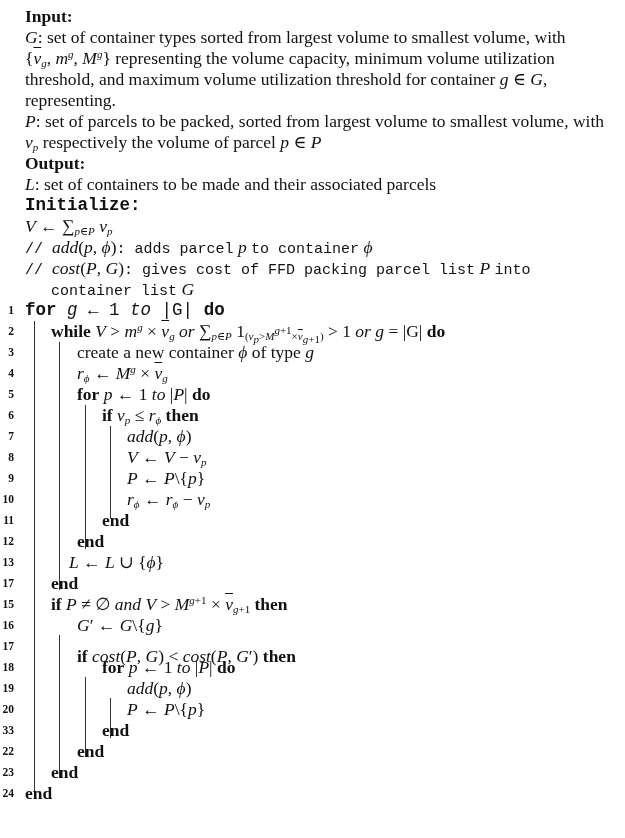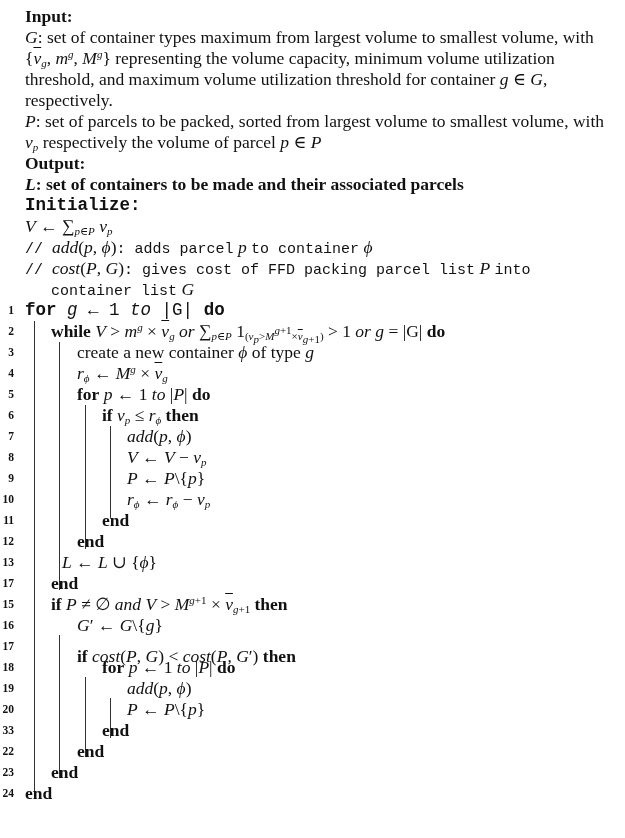--- a/index.html
+++ b/index.html
@@ -17,42 +17,42 @@
   .vr { position:absolute; width:1.3px; background:#333; }
   .bar { text-decoration:overline; }
 </style>
 </head>
 <body>
 
 <div class="ln" style="top:6px;">
     <span class="txt" style="left:25px;"><b>Input:</b></span>
   </div>
 <div class="ln" style="top:27px;">
-    <span class="txt" style="left:25px;"><i>G</i><span>: set of container types maximum from largest volume to smallest volume, with</span></span>
+    <span class="txt" style="left:25px;"><i>G</i><span>: set of container types sorted from largest volume to smallest volume, with</span></span>
   </div>
 <div class="ln" style="top:48px;">
     <span class="txt" style="left:25px;">{<i class="bar">v</i><sub><i>g</i></sub>, <i>m</i><sup><i>g</i></sup>, <i>M</i><sup><i>g</i></sup>}<span> representing the volume capacity, minimum volume utilization</span></span>
   </div>
 <div class="ln" style="top:69px;">
     <span class="txt" style="left:25px;text-align:right;"><span>threshold, and maximum volume utilization threshold for container </span><i>g</i> ∈ <i>G</i>,</span>
   </div>
 <div class="ln" style="top:90px;">
-    <span class="txt" style="left:25px;">respectively.</span>
+    <span class="txt" style="left:25px;">representing.</span>
   </div>
 <div class="ln" style="top:111px;">
     <span class="txt" style="left:25px;font-family:Liberation Serif, serif;"><i>P</i><span>: set of parcels to be packed, sorted from largest volume to smallest volume, with</span></span>
   </div>
 <div class="ln" style="top:132px;">
     <span class="txt" style="left:25px;"><i>v</i><sub><i>p</i></sub><span> respectively the volume of parcel </span><i>p</i> ∈ <i>P</i></span>
   </div>
 <div class="ln" style="top:153px;">
     <span class="txt" style="left:25px;"><b>Output:</b></span>
   </div>
 <div class="ln" style="top:174px;">
-    <span class="txt" style="left:25px;font-weight:bold;"><i>L</i><span>: set of containers to be made and their associated parcels</span></span>
+    <span class="txt" style="left:25px;"><i>L</i><span>: set of containers to be made and their associated parcels</span></span>
   </div>
 <div class="ln" style="top:195px;">
     <span class="txt" style="left:25px;font-family:Liberation Mono, monospace;"><b>Initialize:</b></span>
   </div>
 <div class="ln" style="top:216px;">
     <span class="txt" style="left:25px;"><i>V</i> ← ∑<sub><i>p</i>∈<i>P</i></sub> <i>v</i><sub><i>p</i></sub></span>
   </div>
 <div class="ln" style="top:237px;">
     <span class="txt" style="left:25px;"><span class="mono">// </span><i>add</i>(<i>p</i>, <i>ϕ</i>)<span class="mono">:  </span><span class="mono">adds parcel</span> <i>p</i> <span class="mono">to container</span> <i>ϕ</i></span>
   </div>
@@ -114,21 +114,21 @@
 <div class="ln" style="top:510px;">
     <span class="lnum">11</span>
     <span class="txt" style="left:102px;"><b>end</b></span>
   </div>
 <div class="ln" style="top:531px;">
     <span class="lnum">12</span>
     <span class="txt" style="left:77px;"><b>end</b></span>
   </div>
 <div class="ln" style="top:552px;">
     <span class="lnum">13</span>
-    <span class="txt" style="left:62px;"><i>L</i> ← <i>L</i> ∪ {<i>ϕ</i>}</span>
+    <span class="txt" style="left:69px;"><i>L</i> ← <i>L</i> ∪ {<i>ϕ</i>}</span>
   </div>
 <div class="ln" style="top:573px;">
     <span class="lnum">17</span>
     <span class="txt" style="left:51px;"><b>end</b></span>
   </div>
 <div class="ln" style="top:594px;">
     <span class="lnum">15</span>
     <span class="txt" style="left:51px;"><b>if</b> <i>P</i> ≠ ∅ <i>and</i> <i>V</i> &gt; <i>M</i><sup><i>g</i>+1</sup> × <i class="bar">v</i><sub><i>g</i>+1</sub> <b>then</b></span>
   </div>
 <div class="ln" style="top:615px;">

